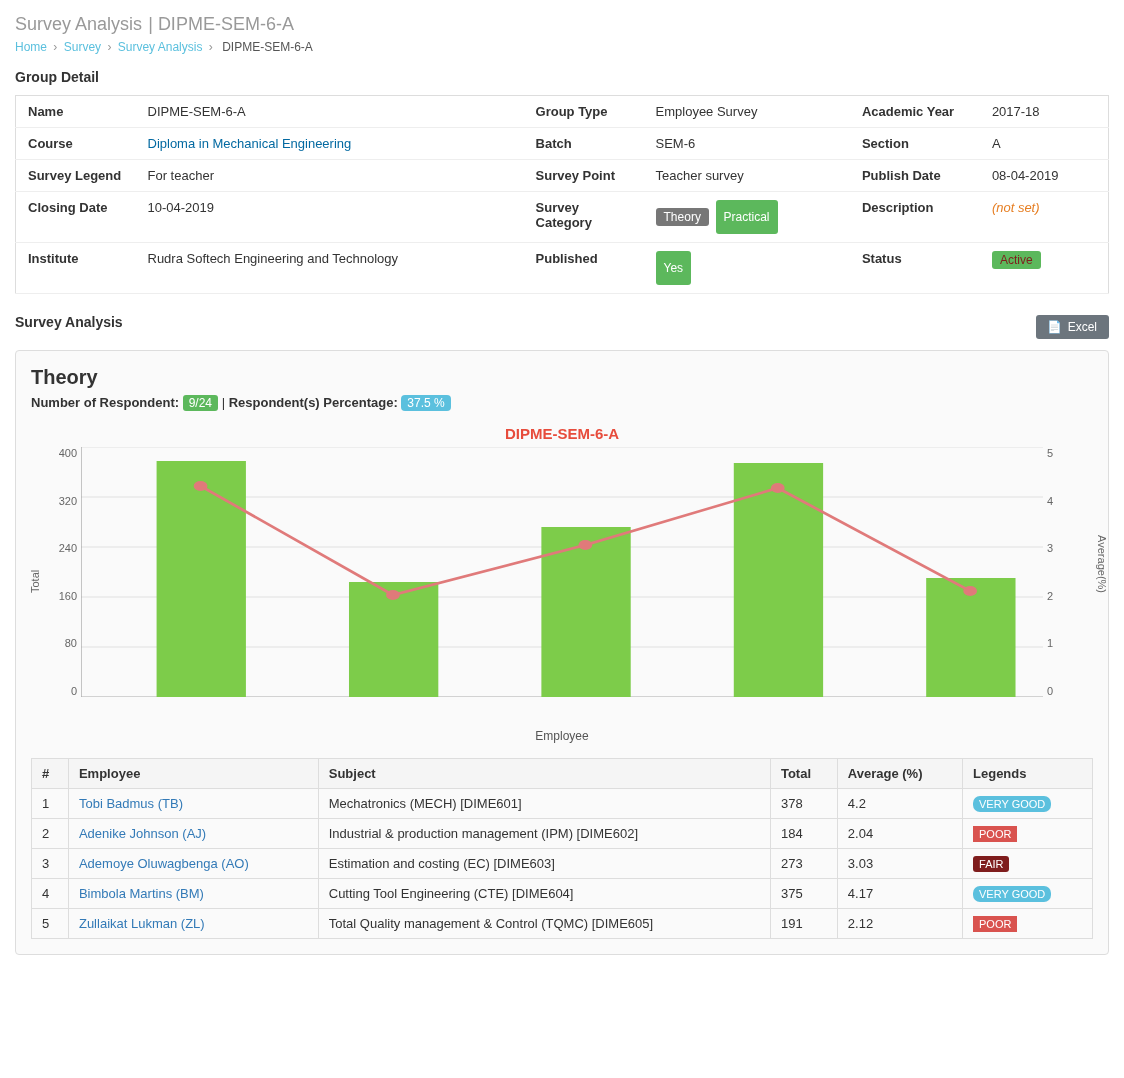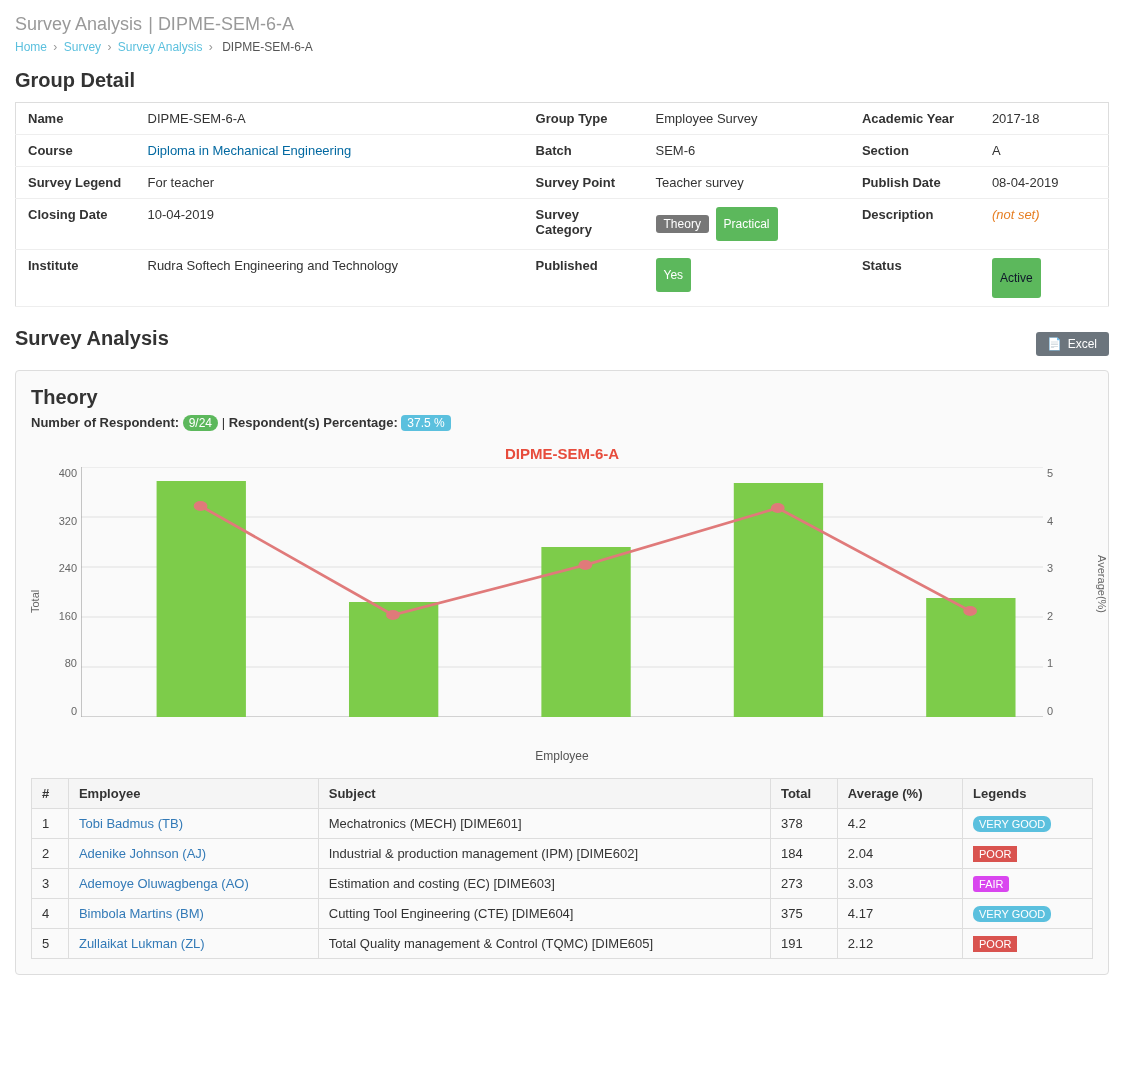--- a/index.html
+++ b/index.html
@@ -4,53 +4,53 @@
   <style>
     * { box-sizing: border-box; margin: 0; padding: 0; }
     body { font-family: Arial, sans-serif; font-size: 13px; color: #333; background: #fff; padding: 10px 15px; }
     
     .page-title { font-size: 22px; font-weight: bold; color: #333; margin-bottom: 4px; }
     .page-title span { color: #999; font-weight: normal; font-size: 18px; }
     .breadcrumb { font-size: 12px; color: #5bc0de; margin-bottom: 15px; }
     .breadcrumb span { color: #999; margin: 0 3px; }
     .breadcrumb a { color: #5bc0de; text-decoration: none; }
     
-    h2 { font-size: 20px; font-weight: bold; margin-bottom: 10px; color: #333; }
+    h2 { font-size: 14px; font-weight: bold; margin-bottom: 10px; color: #333; }
     
     .group-detail-table { width: 100%; border-collapse: collapse; margin-bottom: 20px; border: 1px solid #ddd; }
     .group-detail-table td { padding: 8px 12px; border-bottom: 1px solid #eee; vertical-align: top; }
     .group-detail-table td:first-child { font-weight: bold; width: 120px; }
     .group-detail-table td:nth-child(3) { font-weight: bold; width: 120px; }
     .group-detail-table td:nth-child(5) { font-weight: bold; width: 130px; }
     
     .badge-green { background: #5cb85c; color: #fff; padding: 10px 8px; border-radius: 3px; font-size: 12px; display: inline-block; }
     .badge-gray { background: #777; color: #fff; padding: 2px 8px; border-radius: 3px; font-size: 12px; display: inline-block; margin-right: 3px; }
-    .badge-active { background: #5cb85c; color: #0f172a; padding: 13px 8px; border-radius: 3px; font-size: 12px; display: inline-block; }
+    .badge-active { background: #5cb85c; color: #7f1d1d; padding: 2px 8px; border-radius: 3px; font-size: 12px; display: inline-block; }
     .not-set { color: #e67e22; font-style: italic; }
     
     .section-header { display: flex; justify-content: space-between; align-items: center; margin-bottom: 10px; }
     .excel-btn { background: #6c757d; color: #fff; padding: 5px 12px; border: none; border-radius: 3px; font-size: 12px; cursor: pointer; display: flex; align-items: center; gap: 5px; }
     
     .analysis-box { border: 1px solid #ddd; border-radius: 4px; padding: 15px; background: #fafafa; margin-bottom: 20px; }
     .theory-title { font-size: 20px; font-weight: bold; margin-bottom: 6px; }
     .respondent-info { font-size: 13px; color: #333; margin-bottom: 15px; }
-    .respondent-badge { background: #5cb85c; color: #fff; padding: 1px 6px; border-radius: 8px; font-size: 12px; }
+    .respondent-badge { background: #5cb85c; color: #fff; padding: 1px 6px; border-radius: 3px; font-size: 12px; }
     .pct-badge { background: #5bc0de; color: #fff; padding: 1px 6px; border-radius: 4px; font-size: 12px; }
     .chart-title { text-align: center; color: #e74c3c; font-size: 15px; font-weight: bold; margin-bottom: 5px; }
     
     
     .data-table { width: 100%; border-collapse: collapse; font-size: 13px; }
     .data-table th { background: #f5f5f5; border: 1px solid #ddd; padding: 7px 10px; text-align: left; font-weight: bold; }
     .data-table td { border: 1px solid #ddd; padding: 7px 10px; }
     .data-table tr:nth-child(even) { background: #fafafa; }
     .link-blue { color: #337ab7; text-decoration: none; }
     
     .badge-very-good { background: #5bc0de; color: #fff; padding: 2px 6px; border-radius: 7px; font-size: 11px; text-align: right; }
     .badge-poor { background: #d9534f; color: #fff; padding: 2px 6px; border-radius: 0; font-size: 11px; }
-    .badge-fair { background: #d946ef; color: #fff; padding: 2px 6px; border-radius: 3px; font-size: 11px; }
+    .badge-fair { background: #7f1d1d; color: #fff; padding: 2px 6px; border-radius: 3px; font-size: 11px; }
   </style>
 </head>
 <body>
 
 <div>
   <div class="page-title">
     <span>Survey Analysis</span>
     <span> | </span>
     <span style="color:#999;font-size:18px;font-weight:normal;">DIPME-SEM-6-A</span>
   </div>

